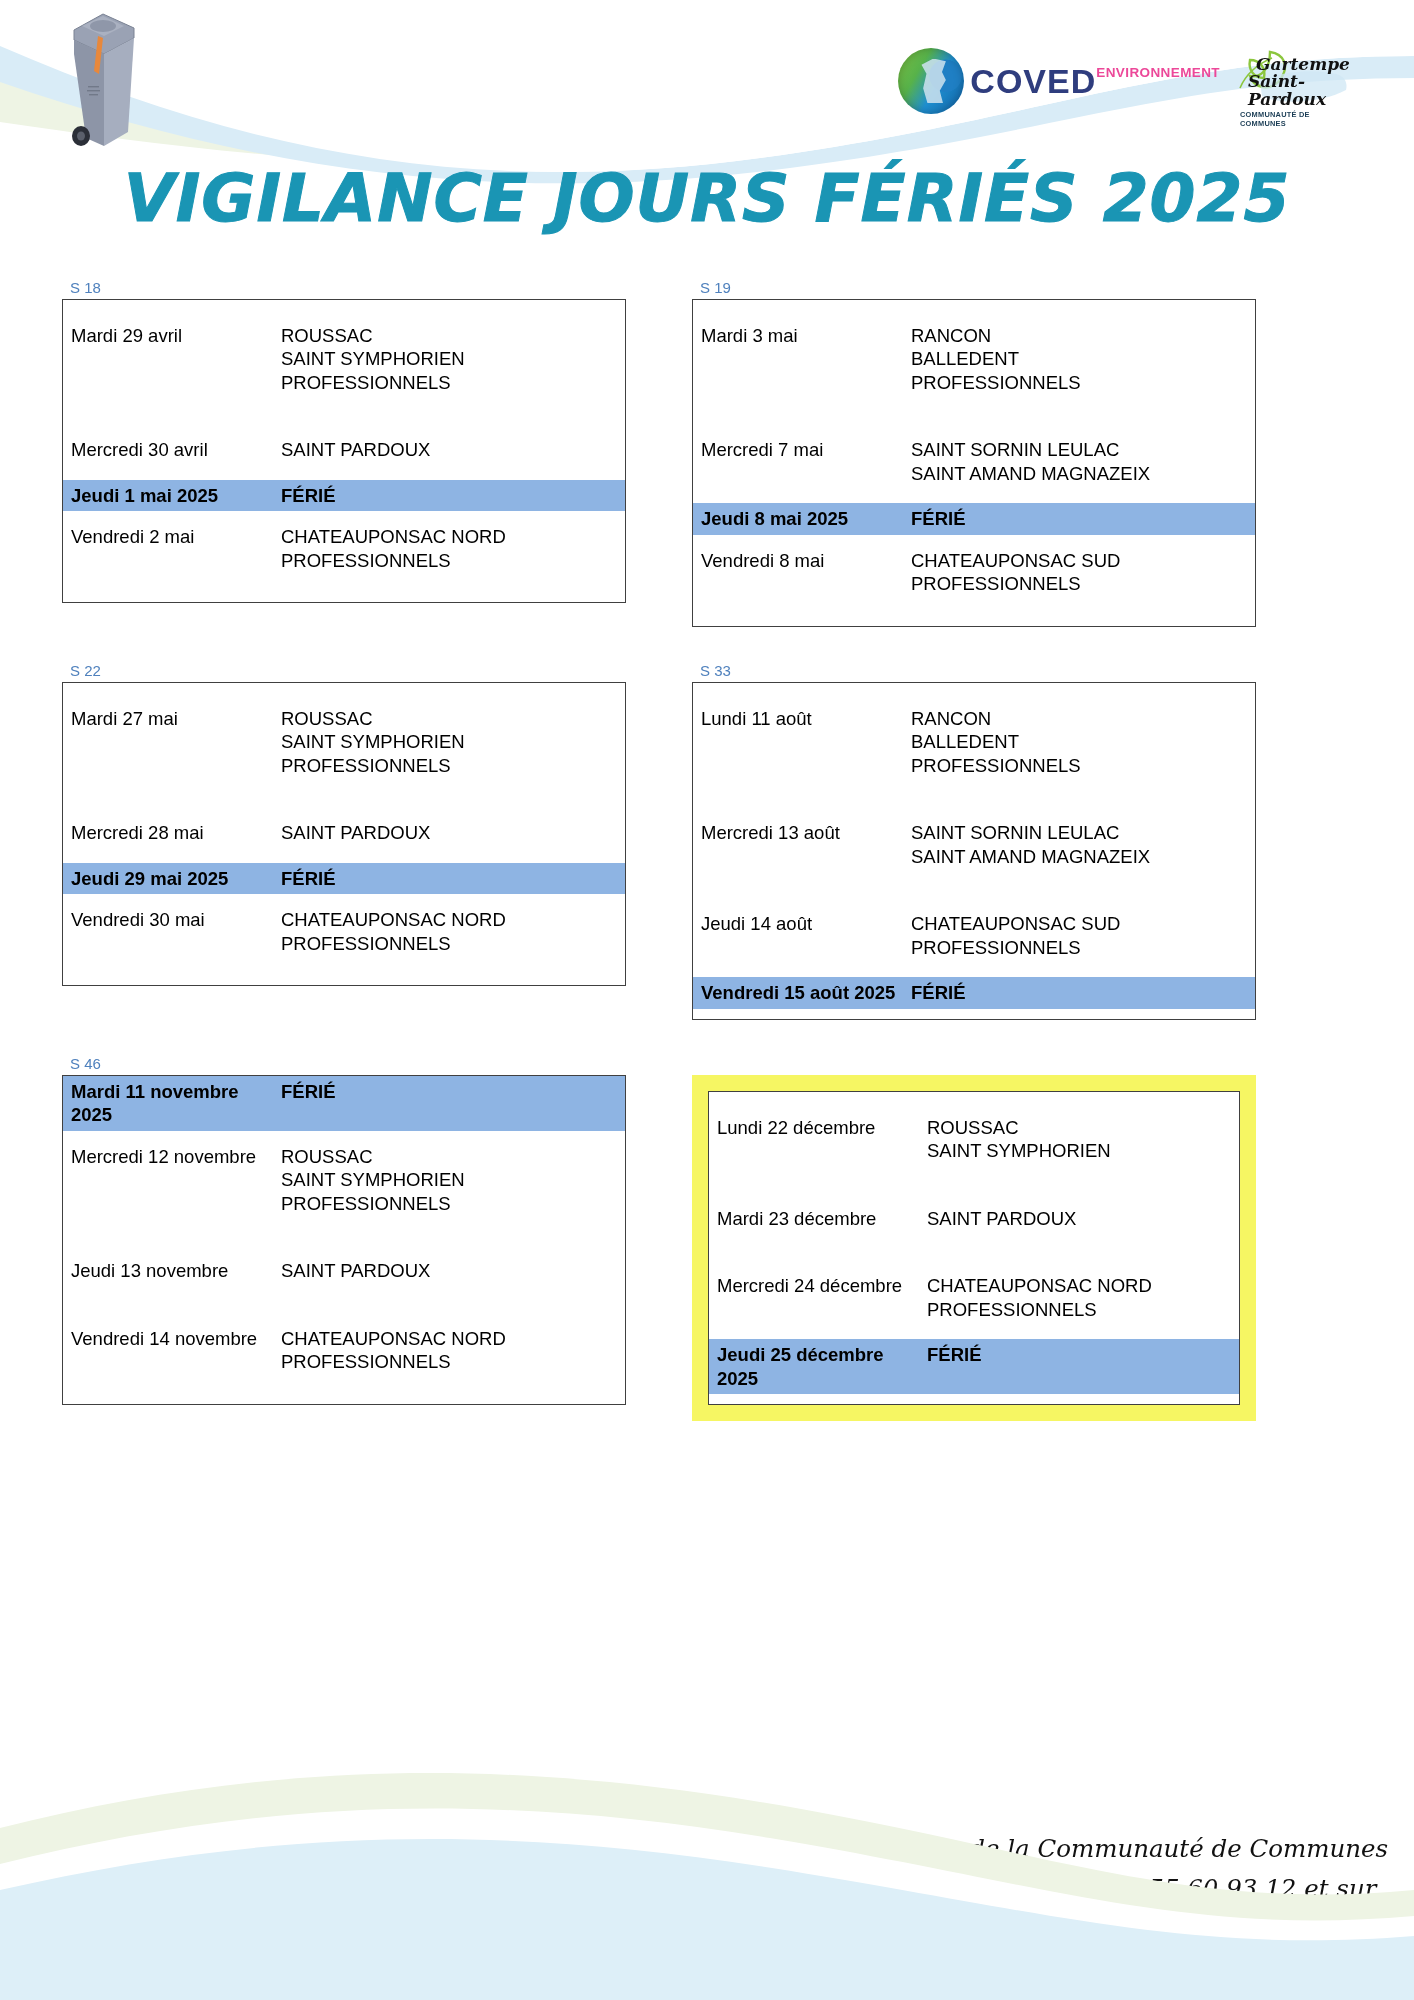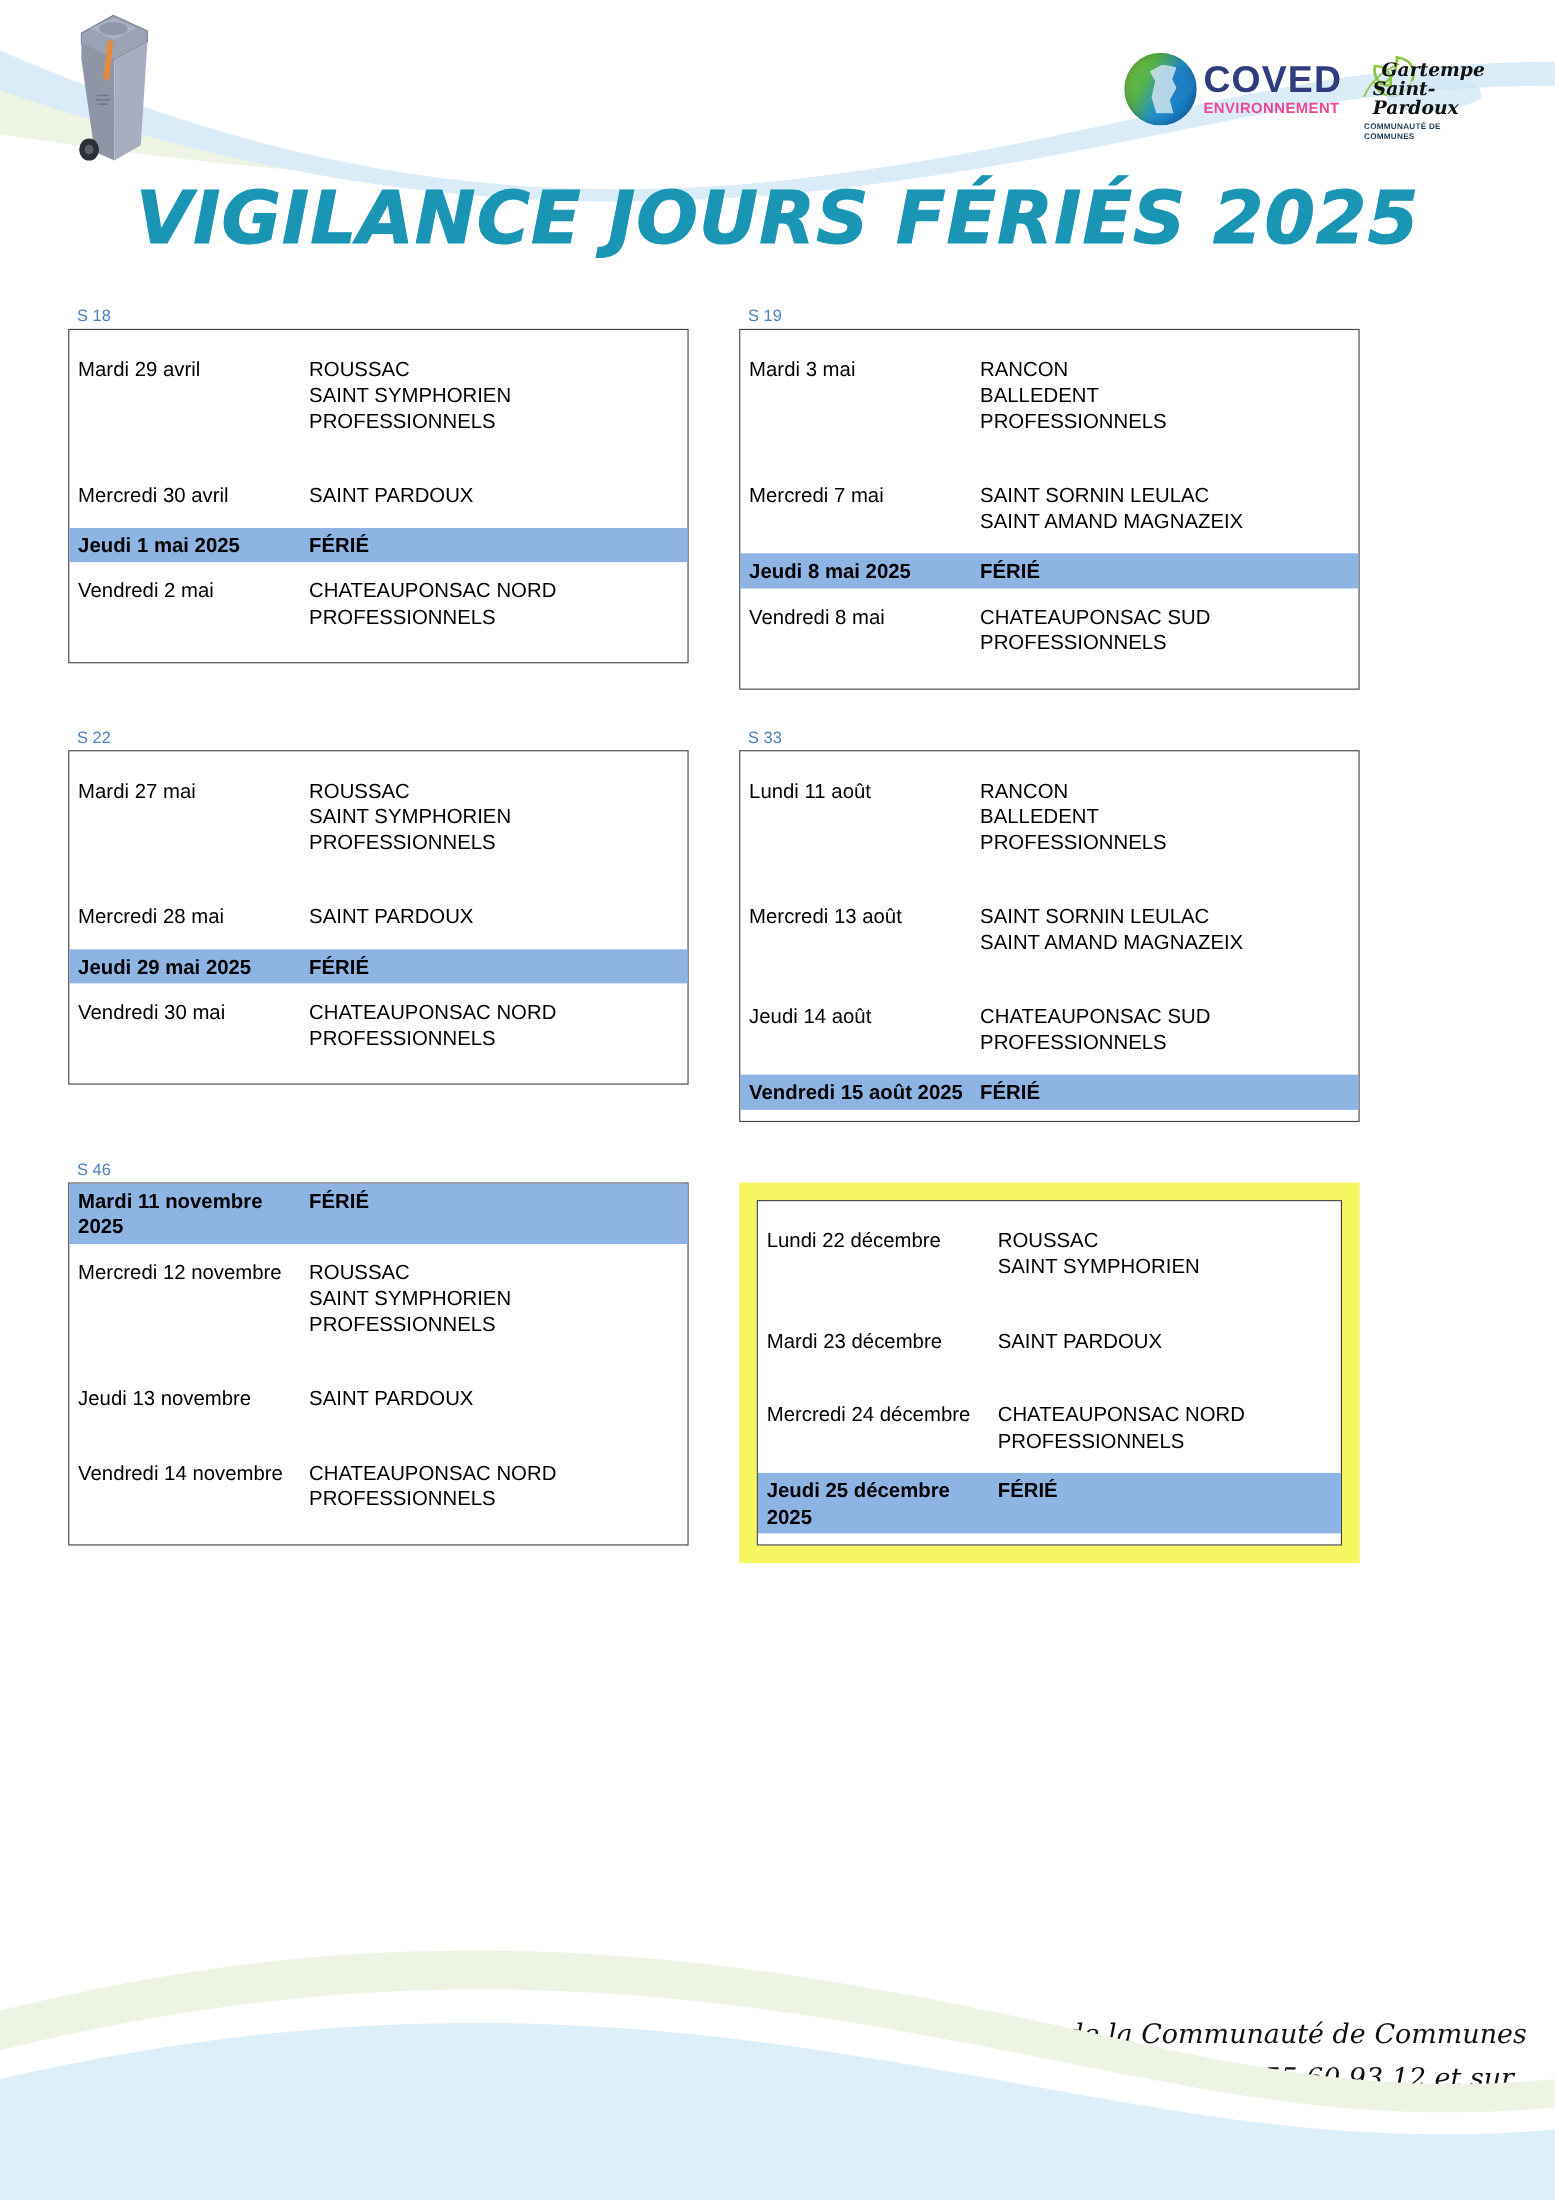--- a/index.html
+++ b/index.html
@@ -30,21 +30,21 @@
       linear-gradient(120deg,#7ec142 0%,#57b24a 32%,#1f8fd0 58%,#1164a8 100%);
     box-shadow:inset 0 0 10px rgba(0,0,0,.25);
     position:relative; overflow:hidden;
   }
   .coved-globe::after{
     content:""; position:absolute; left:30%; top:16%; width:42%; height:68%;
     background:#cfe3ef;
     clip-path:polygon(55% 0,100% 6%,86% 30%,100% 48%,78% 72%,90% 100%,34% 100%,18% 66%,30% 34%,12% 14%);
     opacity:.85;
   }
-  .coved-words { display:flex; flex-direction:column; line-height:1; }
+  .coved-words { display:flex; flex-direction:row; line-height:1; }
   .coved-name { font-weight:bold; font-size:34px; letter-spacing:1px; color:#2f3d7e; }
   .coved-sub  { font-weight:bold; font-size:13.5px; letter-spacing:.4px; color:#ec4899; margin-top:2px; }
 
   
   .gartempe-logo { position:relative; width:120px; height:76px; }
   .gartempe-logo .leafwrap { position:absolute; left:2px; top:0px; }
   .gartempe-script {
     position:absolute; left:22px; top:8px; width:100px;
     font-family:"DejaVu Serif", serif; font-style:italic; font-weight:bold;
     color:#111; line-height:1.02;
@@ -61,21 +61,21 @@
     position:absolute; left:0; top:160px; width:1414px; text-align:center;
     font-family:"DejaVu Sans", sans-serif;
     font-weight:bold; font-style:italic;
     font-size:66px; letter-spacing:1px;
     color:#1a95b4;
     -webkit-text-stroke:1px #1a95b4;
   }
 
   
   #tables { position:absolute; left:0; top:278px; width:1414px; }
-  .row { display:flex; gap:46px; padding:0 62px; }
+  .row { display:flex; gap:66px; padding:0 62px; }
   .cell { width:auto; }
   .week-label {
     font-size:15px; color:#4f81bd; margin:0 0 1px 8px; height:20px; line-height:20px;
   }
   .tbl {
     border:1.4px solid #404040; background:#ffffff;
     width:564px;
   }
   .tbl.highlight-yellow {
     border:none; background:#f6f663; padding:16px;

